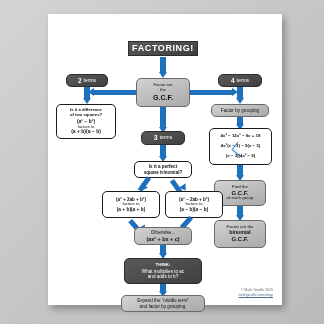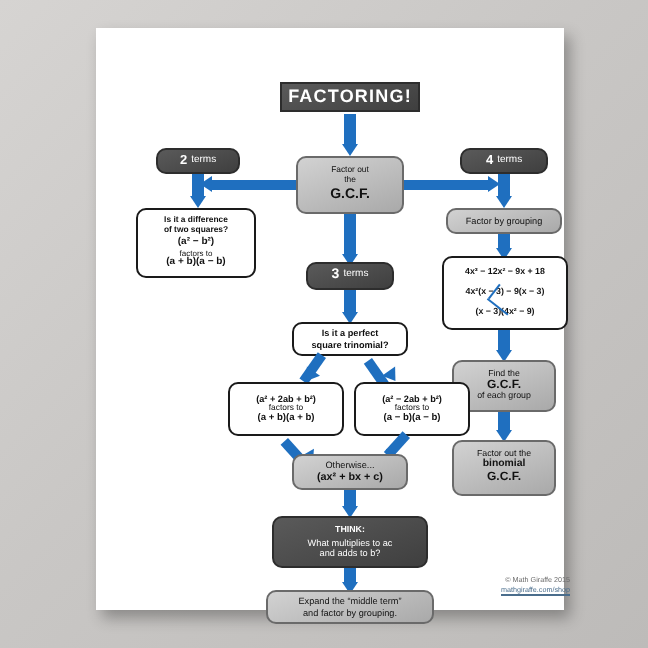--- a/index.html
+++ b/index.html
@@ -10,21 +10,21 @@
   }
   #stage{position:relative;width:324px;height:324px;
     background:linear-gradient(135deg,#d6d4d2 0%,#c9c7c5 45%,#bdbbb9 100%);}
 
   
   #poster{
     position:absolute;left:48px;top:14px;width:234px;height:291px;
     background:#ffffff;
     box-shadow:3px 4px 7px rgba(0,0,0,.30);
   }
-  #sheet{position:absolute;left:12px;top:0;width:234px;height:291px;}
+  #sheet{position:absolute;left:0;top:0;width:234px;height:291px;}
 
   
   .bx{position:absolute;box-sizing:border-box;display:flex;
       flex-direction:column;align-items:center;justify-content:center;
       text-align:center;line-height:1.12;}
   .dark{background:linear-gradient(160deg,#5a5a5a,#3f3f3f);color:#fff;
         border:1px solid #2d2d2d;}
   .grey{background:linear-gradient(160deg,#d2d2d2,#a9a9a9);color:#111;
         border:1px solid #6a6a6a;}
   .white{background:#fff;color:#111;border:1.2px solid #1a1a1a;}

